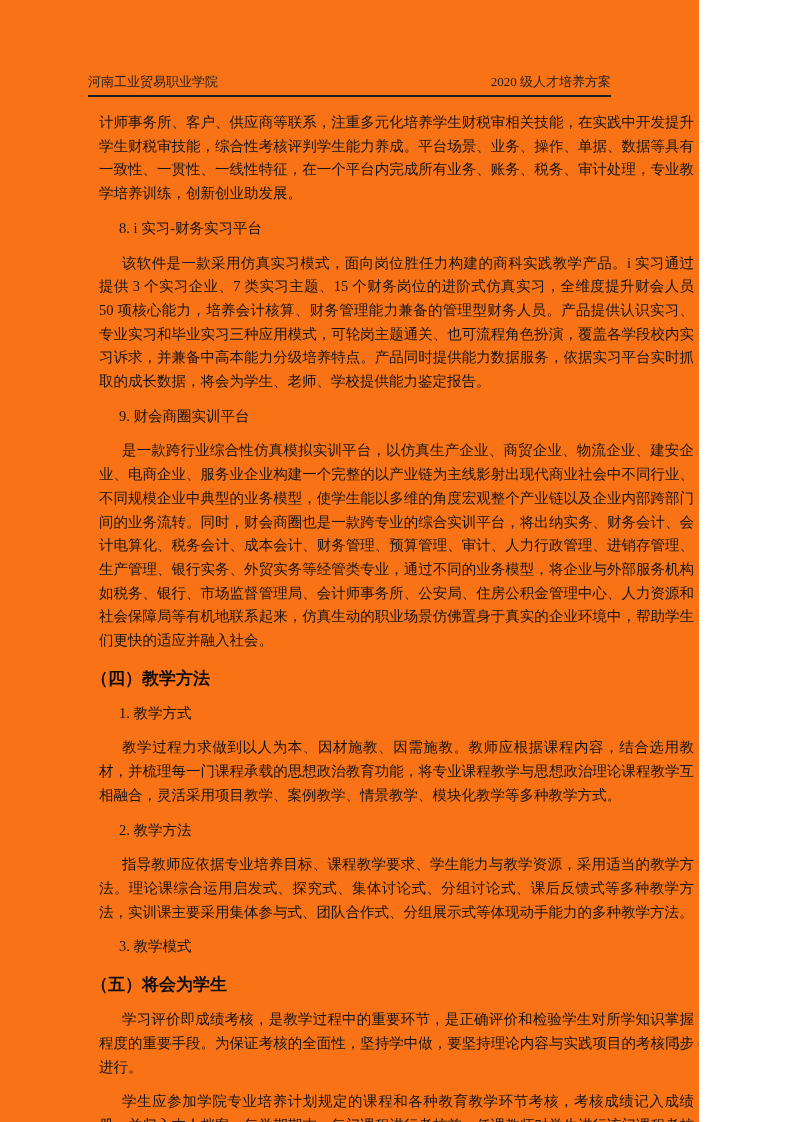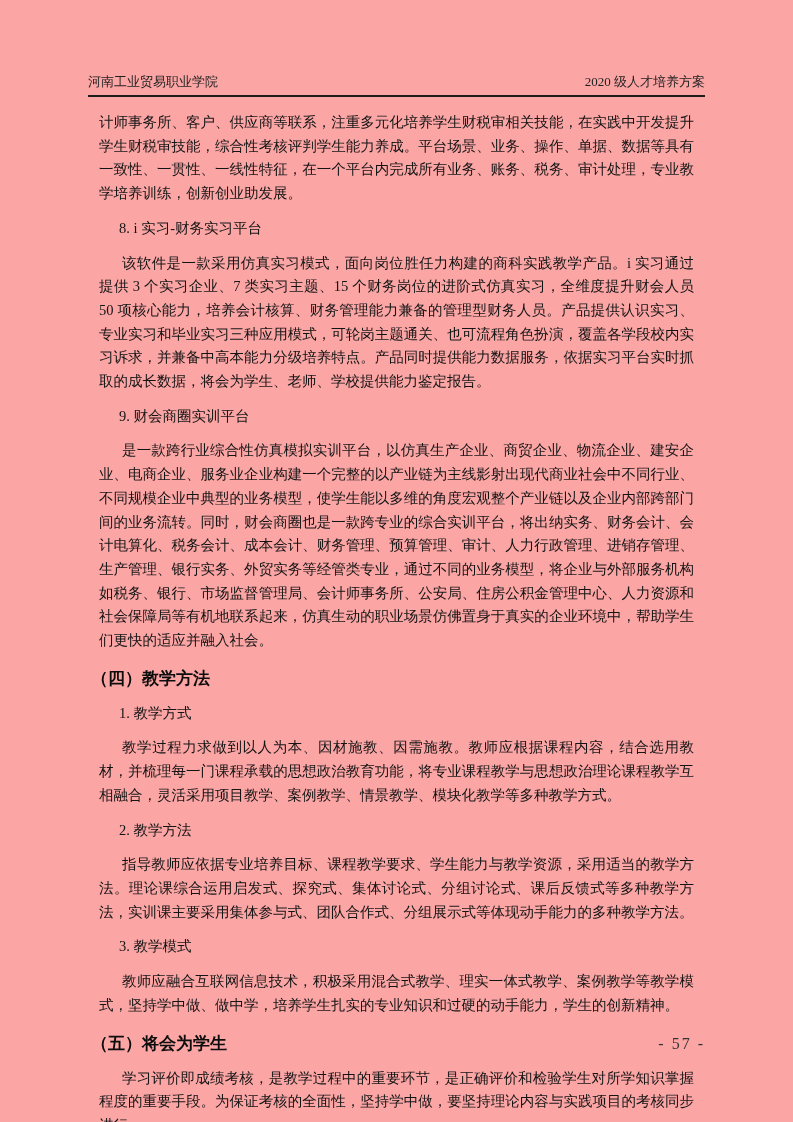--- a/index.html
+++ b/index.html
@@ -5,22 +5,22 @@
   html, body { margin: 0; padding: 0; }
   body {
     width: 793px; height: 1122px;
     background: #ffffff;
     font-family: "Liberation Serif", "DejaVu Serif", serif;
     color: #1a1a1a;
     -webkit-font-smoothing: antialiased;
   }
   .page {
     position: relative;
-    width: 793px; height: 1122px;
-    background: #fca5a5;
+    width: 699px; height: 1122px;
+    background: #f97316;
     overflow: hidden;
   }
   
   .header {
     position: absolute;
     left: 88px; right: 88px; top: 73px;
     display: flex;
     justify-content: space-between;
     align-items: flex-end;
     font-size: 13px;
@@ -78,21 +78,20 @@
     <p class="p-item">8. i 实习-财务实习平台</p>
     <p class="p-ind">该软件是一款采用仿真实习模式，面向岗位胜任力构建的商科实践教学产品。i 实习通过提供 3 个实习企业、7 类实习主题、15 个财务岗位的进阶式仿真实习，全维度提升财会人员 50 项核心能力，培养会计核算、财务管理能力兼备的管理型财务人员。产品提供认识实习、专业实习和毕业实习三种应用模式，可轮岗主题通关、也可流程角色扮演，覆盖各学段校内实习诉求，并兼备中高本能力分级培养特点。产品同时提供能力数据服务，依据实习平台实时抓取的成长数据，将会为学生、老师、学校提供能力鉴定报告。</p>
     <p class="p-item">9. 财会商圈实训平台</p>
     <p class="p-ind">是一款跨行业综合性仿真模拟实训平台，以仿真生产企业、商贸企业、物流企业、建安企业、电商企业、服务业企业构建一个完整的以产业链为主线影射出现代商业社会中不同行业、不同规模企业中典型的业务模型，使学生能以多维的角度宏观整个产业链以及企业内部跨部门间的业务流转。同时，财会商圈也是一款跨专业的综合实训平台，将出纳实务、财务会计、会计电算化、税务会计、成本会计、财务管理、预算管理、审计、人力行政管理、进销存管理、生产管理、银行实务、外贸实务等经管类专业，通过不同的业务模型，将企业与外部服务机构如税务、银行、市场监督管理局、会计师事务所、公安局、住房公积金管理中心、人力资源和社会保障局等有机地联系起来，仿真生动的职业场景仿佛置身于真实的企业环境中，帮助学生们更快的适应并融入社会。</p>
     <p class="h-sec">（四）教学方法</p>
     <p class="p-item">1. 教学方式</p>
     <p class="p-ind">教学过程力求做到以人为本、因材施教、因需施教。教师应根据课程内容，结合选用教材，并梳理每一门课程承载的思想政治教育功能，将专业课程教学与思想政治理论课程教学互相融合，灵活采用项目教学、案例教学、情景教学、模块化教学等多种教学方式。</p>
     <p class="p-item">2. 教学方法</p>
     <p class="p-ind">指导教师应依据专业培养目标、课程教学要求、学生能力与教学资源，采用适当的教学方法。理论课综合运用启发式、探究式、集体讨论式、分组讨论式、课后反馈式等多种教学方法，实训课主要采用集体参与式、团队合作式、分组展示式等体现动手能力的多种教学方法。</p>
     <p class="p-item">3. 教学模式</p>
-    <p class="p-ind">教师应融合互联网信息技术，积极采用混合式教学、理实一体式教学、案例教学等教学模式，坚持学中做、做中学，培养学生扎实的专业知识和过硬的动手能力，学生的创新精神。</p>
     <p class="h-sec">（五）将会为学生</p>
     <p class="p-ind">学习评价即成绩考核，是教学过程中的重要环节，是正确评价和检验学生对所学知识掌握程度的重要手段。为保证考核的全面性，坚持学中做，要坚持理论内容与实践项目的考核同步进行。</p>
     <p class="p-ind">学生应参加学院专业培养计划规定的课程和各种教育教学环节考核，考核成绩记入成绩册，并归入本人档案。每学期期末，每门课程进行考核前，任课教师对学生进行该门课程考核资格的认定。</p>
   </div>
 
   <div class="footer">
     <span>- 57 -</span>
   </div>
 
 </div>

